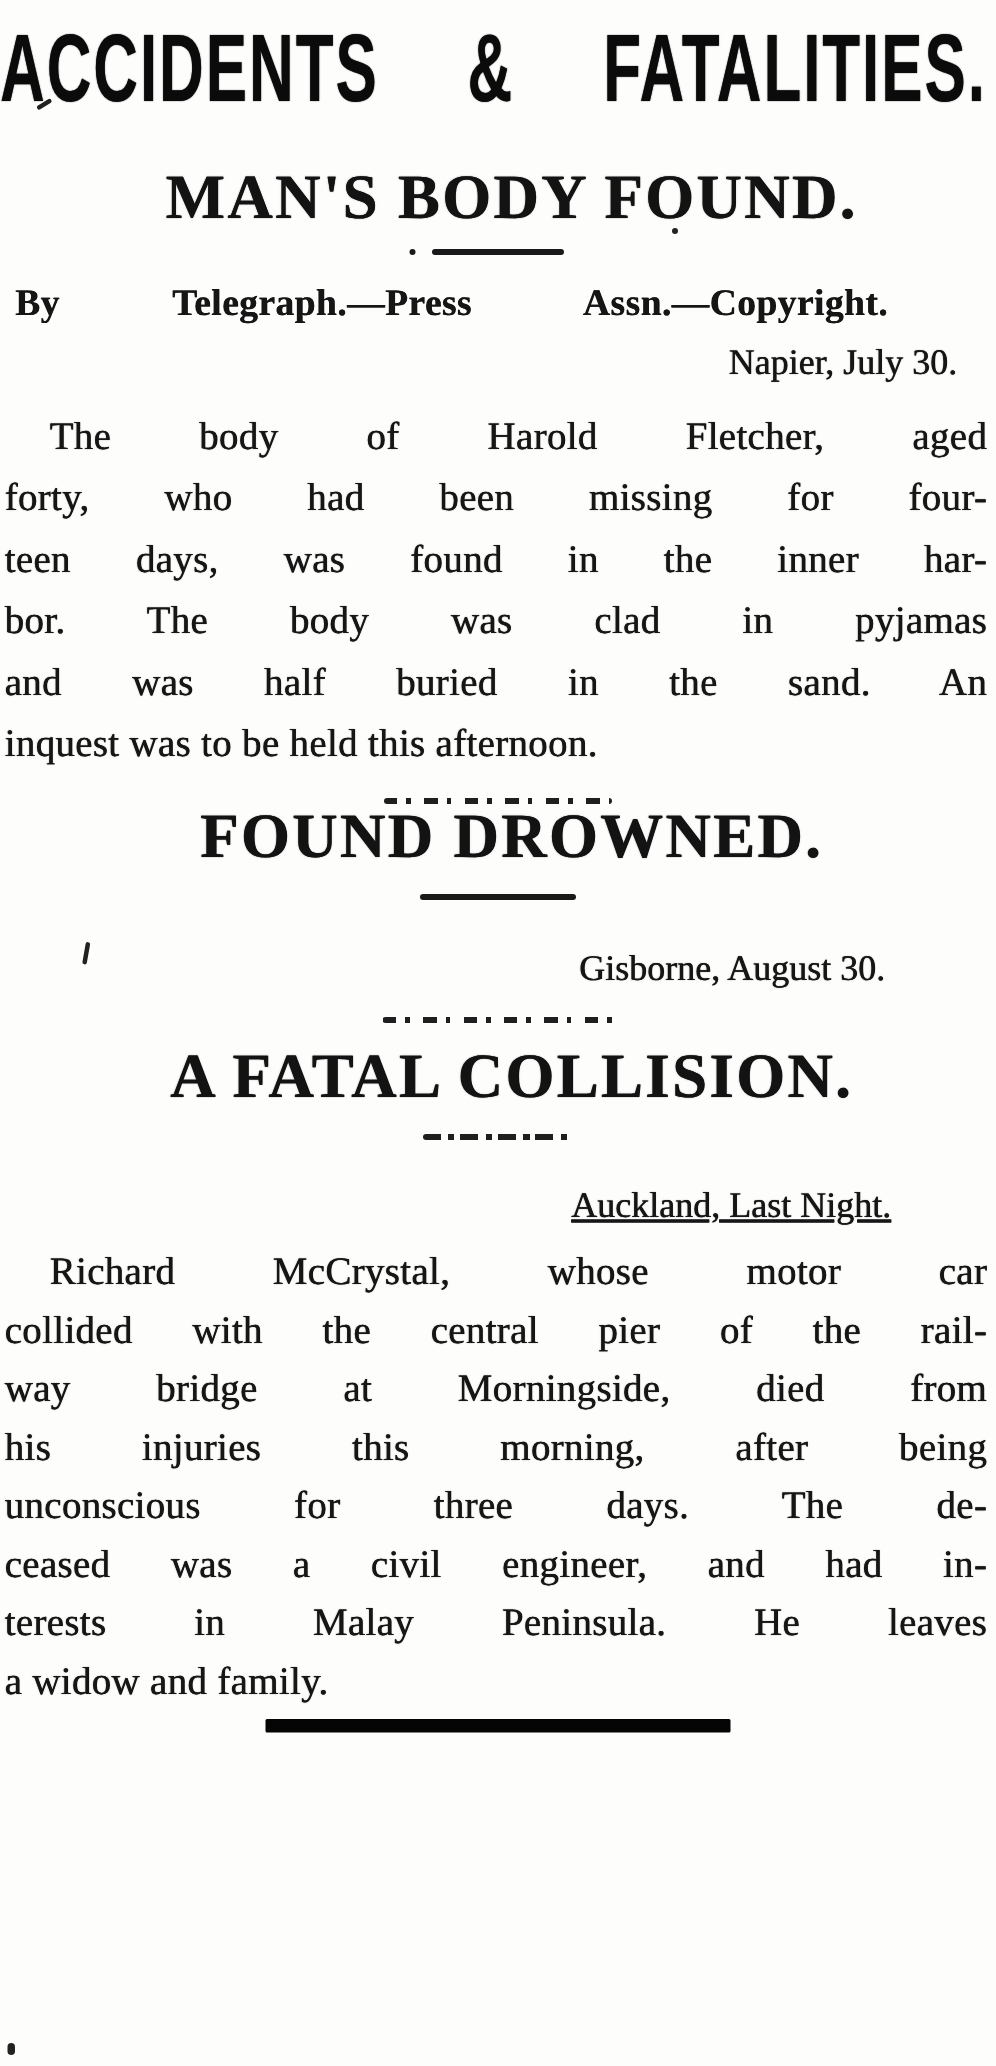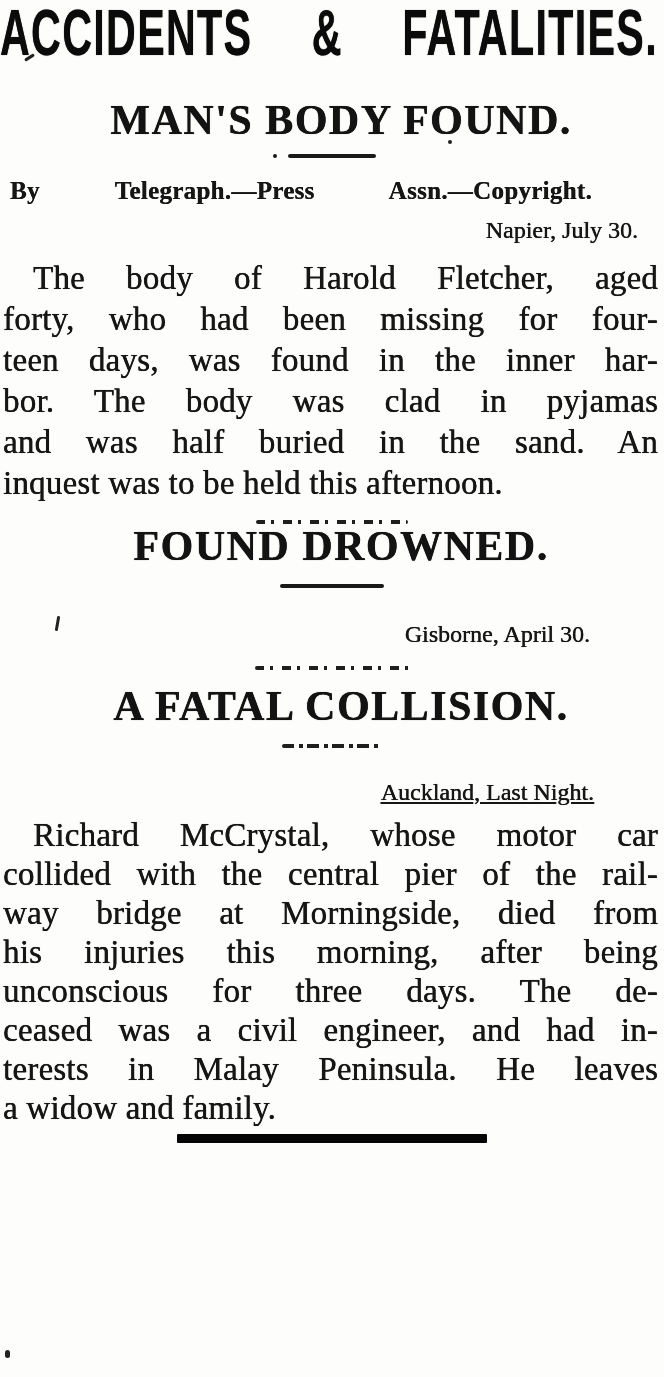--- a/index.html
+++ b/index.html
@@ -5,21 +5,21 @@
   html, body { margin:0; padding:0; }
   body {
     width:664px; height:1377px; overflow:hidden;
     background:#fdfdfb;
     font-family:"Liberation Serif", serif;
     color:#161616;
   }
   .clip { position:relative; width:664px; height:1377px; }
 
   
-  .masthead { height:58px; margin-top:4px; overflow:visible; }
+  .masthead { height:58px; margin-top:16px; overflow:visible; }
   .masthead-row {
     width:1020px; display:flex; justify-content:space-between; align-items:flex-start;
     transform:scaleX(0.645); transform-origin:0 0;
     font-family:"Liberation Sans", sans-serif; font-weight:700;
     font-size:64px; line-height:58px; letter-spacing:2px;
     color:#0b0b0b; text-shadow:0 0 1px rgba(0,0,0,.85);
   }
 
   
   .section-head {
@@ -57,21 +57,21 @@
   }
   .dateline {
     font-size:24px; line-height:40px; text-align:right;
     text-shadow:0.3px 0 0 currentColor, 0 0 1px rgba(10,10,10,.4);
   }
   #dl1 { margin:2px 26px 0 0; }
   #dl2 { margin:26px 74px 0 0; }
   #dl3 { margin:24px 70px 0 16px;text-decoration:underline; }
 
   
-  .para { margin:0; padding:0 6px 0 3px; font-size:33px; letter-spacing:.2px;
+  .para { margin:0; padding:0 6px 0 3px; font-size:26px; letter-spacing:.2px;
     text-shadow:0.3px 0 0 currentColor, 0 0 1px rgba(10,10,10,.4); }
   .para .line { text-align:justify; text-align-last:justify; }
   #para1 .line, #para2 .line { line-height:41px; }
   #para3 .line { line-height:39px; }
   .line.first { text-indent:30px; }
   .line.last { text-align-last:left; }
   #para1 { margin-top:8px; }
   #para2 { margin-top:4px; }
   #para3 { margin-top:4px; }
 
@@ -104,21 +104,21 @@
     <div class="line">forty, who had been missing for four-</div>
     <div class="line">teen days, was found in the inner har-</div>
     <div class="line">bor. The body was clad in pyjamas</div>
     <div class="line">and was half buried in the sand. An</div>
     <div class="line last">inquest was to be held this afternoon.</div>
   </div>
 
   <div class="rule-dashes" id="sep1"></div>
   <h2 class="section-head" id="head2">FOUND DROWNED.</h2>
   <div class="rule-solid" id="rule2"></div>
-  <div class="dateline" id="dl2">Gisborne, April 30.</div>
+  <div class="dateline" id="dl2">Gisborne, August 30.</div>
 
   <div class="rule-dashes" id="sep2"></div>
   <h2 class="section-head" id="head3">A FATAL COLLISION.</h2>
   <div class="rule-dashes" id="rule3"></div>
   <div class="dateline" id="dl3">Auckland, Last Night.</div>
   <div class="para" id="para3">
     <div class="line first">Richard McCrystal, whose motor car</div>
     <div class="line">collided with the central pier of the rail-</div>
     <div class="line">way bridge at Morningside, died from</div>
     <div class="line">his injuries this morning, after being</div>

